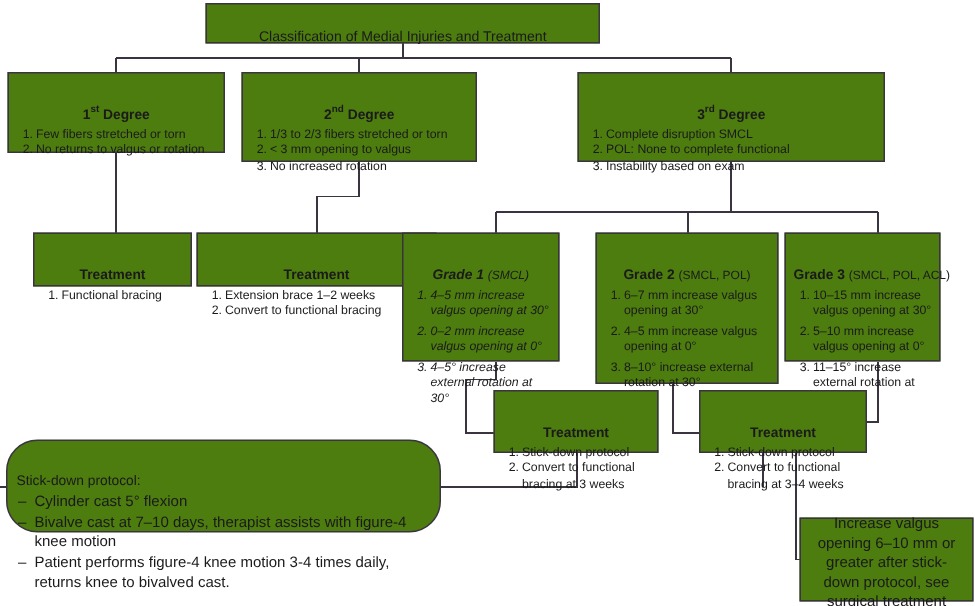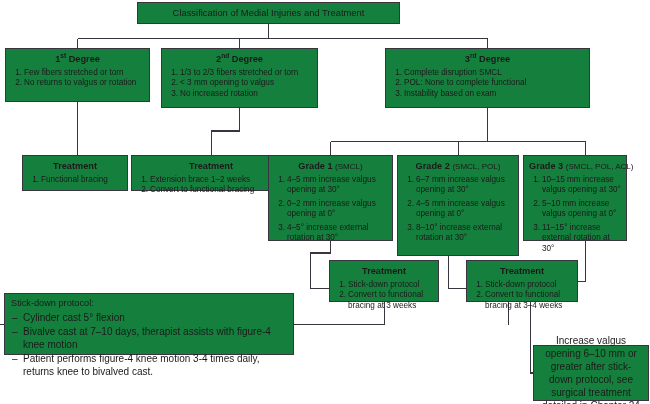--- a/index.html
+++ b/index.html
@@ -28,24 +28,24 @@
     position: absolute;
     left: 0; top: 0;
     width: 650px;
     height: 404px;
     pointer-events: none;
   }
 
   
   .node {
     position: absolute;
-    background: #15803d;
+    background: #4d7c0f;
     border: 1.3px solid #3a3340;
     box-sizing: border-box;
-    padding: 4px 5px 4px 5px;
+    padding: 21px 5px 4px 5px;
   }
 
   .node-title {
     text-align: center;
     font-size: 9.2px;
     font-weight: bold;
     line-height: 1.25;
     margin: 1px 0 2px 0;
     white-space: nowrap;
   }
@@ -137,26 +137,26 @@
     line-height: 1.3;
   }
 
   
   #n-classification { left: 137px;  top: 2px;   width: 263px; height: 22px; }
   #n-deg1           { left: 5px;    top: 48px;  width: 145px; height: 54px; }
   #n-deg2           { left: 161px;  top: 48px;  width: 157px; height: 60px; }
   #n-deg3           { left: 385px;  top: 48px;  width: 205px; height: 60px; }
   #n-treat1         { left: 22px;   top: 155px; width: 106px; height: 36px; }
   #n-treat2         { left: 131px;  top: 155px; width: 160px; height: 36px; }
-  #n-grade1         { left: 268px;  top: 155px; width: 125px; height: 86px; }
+  #n-grade1         { left: 268px;  top: 155px; width: 105px; height: 86px; font-style: italic; }
   #n-grade2         { left: 397px;  top: 155px; width: 122px; height: 101px; }
   #n-grade3         { left: 523px;  top: 155px; width: 104px; height: 86px; }
   #n-treat3         { left: 329px;  top: 260px; width: 110px; height: 42px; }
   #n-treat4         { left: 466px;  top: 260px; width: 112px; height: 42px; }
-  #n-protocol       { left: 4px;    top: 293px; width: 290px; height: 62px; }
+  #n-protocol       { left: 4px;    top: 293px; width: 290px; height: 62px; border-radius: 21px; }
   #n-chapter        { left: 533px;  top: 345px; width: 116px; height: 56px; }
 </style>
 </head>
 <body>
 
 <div id="canvas">
 
   <svg id="lines" viewBox="0 0 650 404" width="650" height="404">
     <g stroke="#3a3340" stroke-width="1.3" fill="none" shape-rendering="crispEdges">
 

